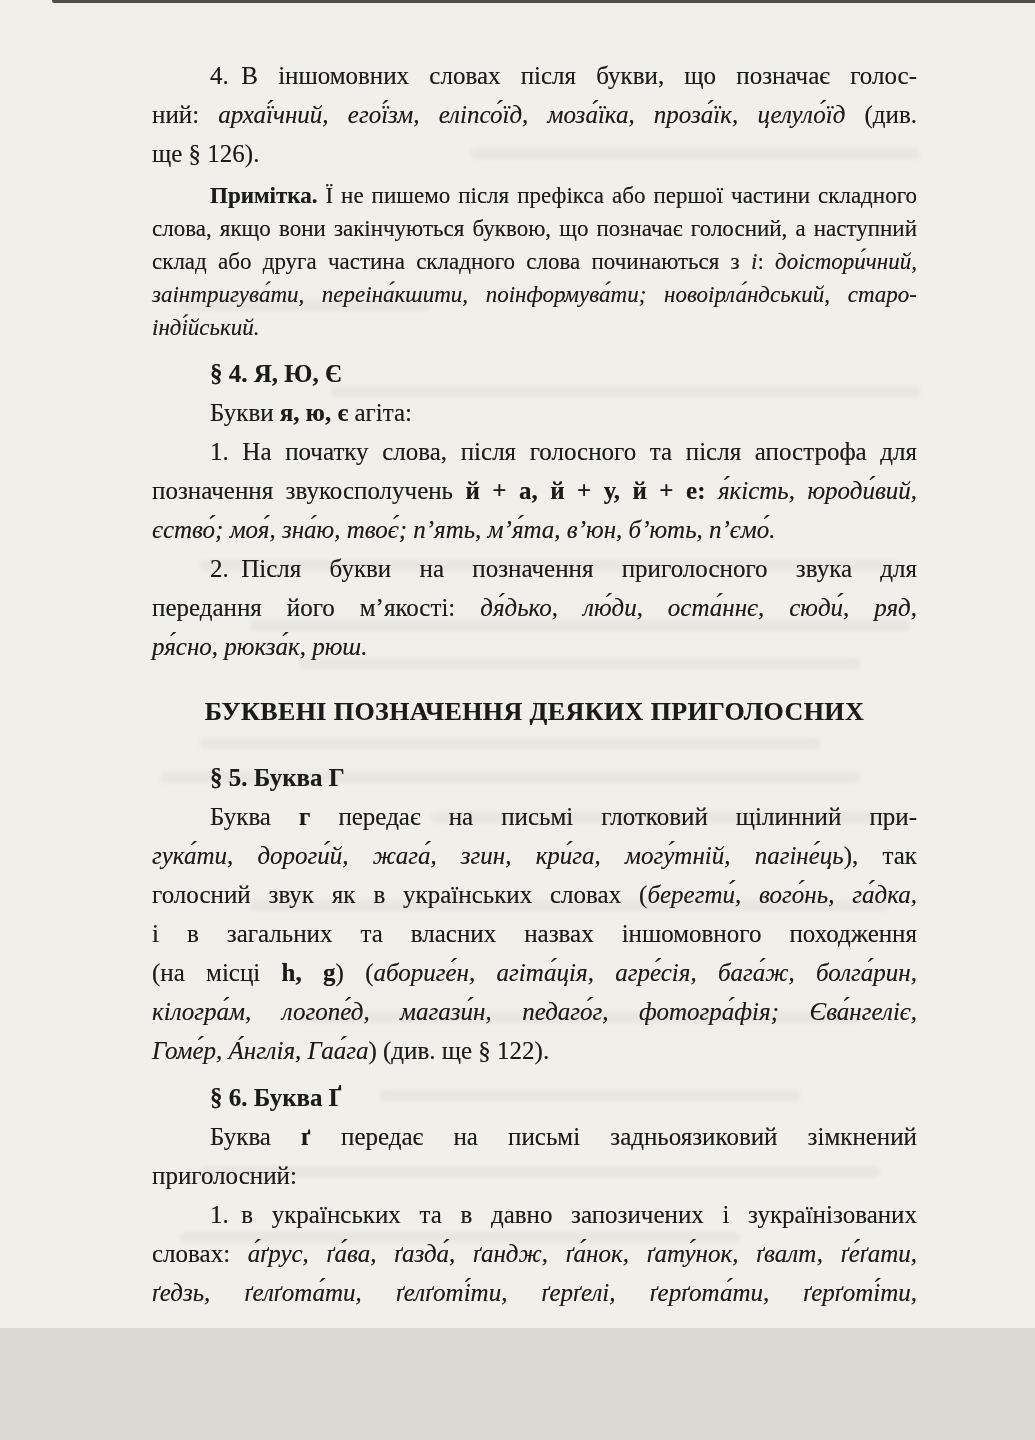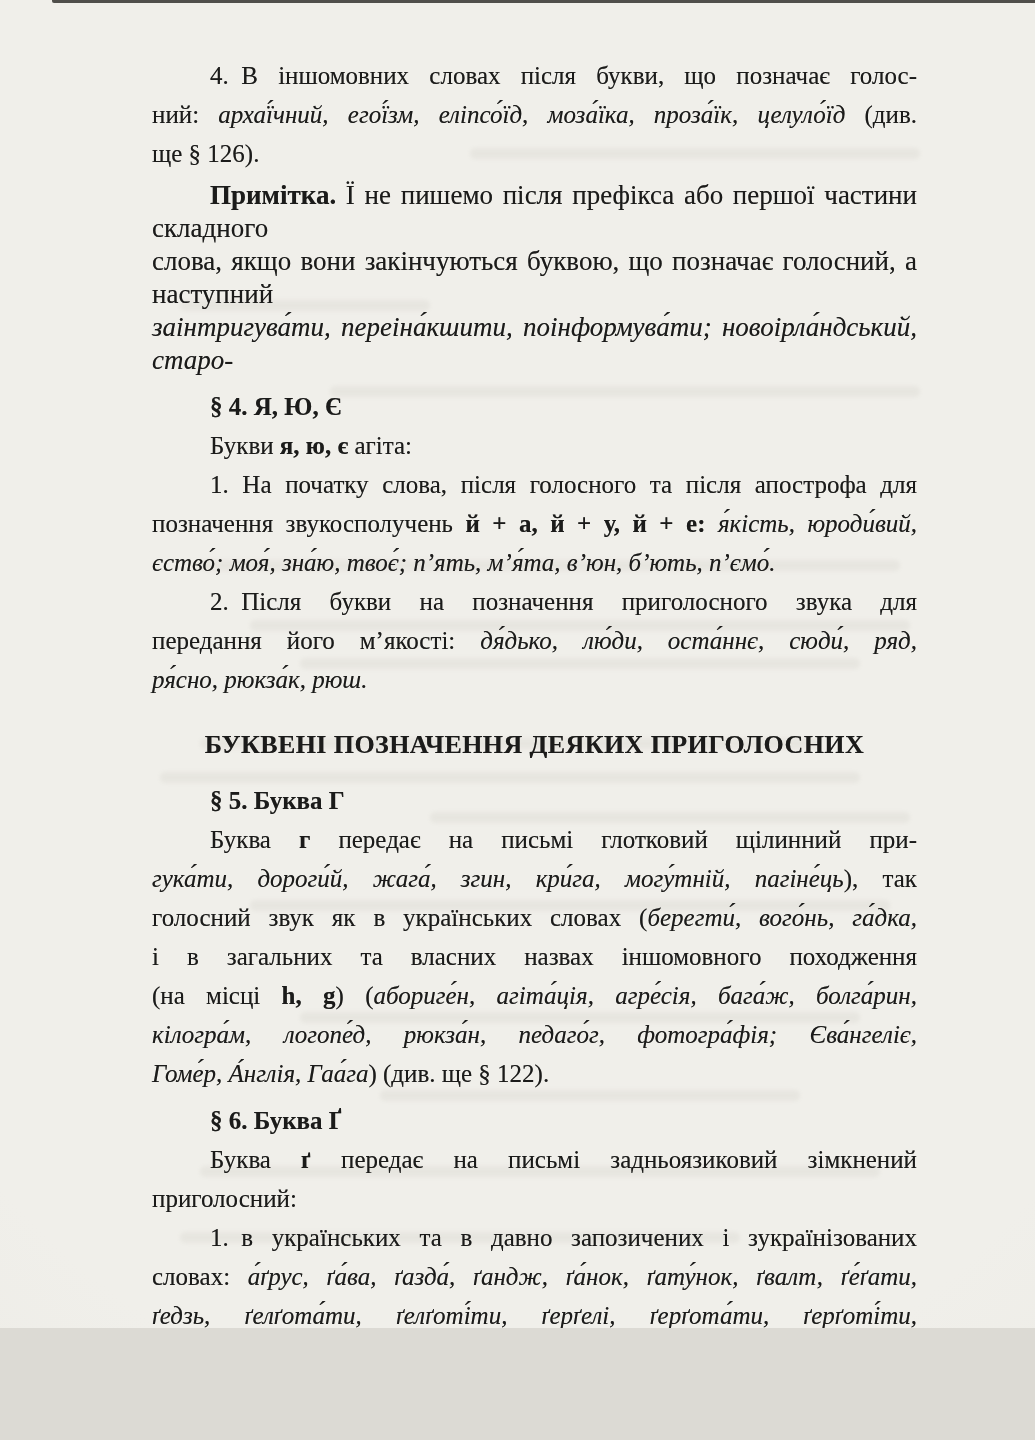--- a/index.html
+++ b/index.html
@@ -31,28 +31,28 @@
     text-shadow:0 0 .5px rgba(27,27,26,.5);
   }
   .block{margin:0;}
   .line{
     font-size:25px;line-height:39px;
     text-align:justify;text-align-last:justify;
   }
   .line.left{text-align-last:left;}
   .line.center{text-align:center;text-align-last:center;}
   .line.indent{text-indent:58px;}
-  .note .line{font-size:27px;line-height:33px;}
+  .note .line{font-size:23px;line-height:33px;}
   .center-head .line{font-size:26px;line-height:40px;letter-spacing:.4px;}
   .b{font-weight:700;}
   .i{font-style:italic;}
   [data-name="note-paragraph"]{margin-top:6px;}
   [data-name="section-4-heading"]{margin-top:10px;}
   [data-name="consonants-heading"]{margin-top:26px;}
-  [data-name="section-5-heading"]{margin-top:16px;}
+  [data-name="section-5-heading"]{margin-top:26px;}
   [data-name="section-6-heading"]{margin-top:8px;}
   .page-number{
     position:absolute;left:0;right:10px;top:1385px;
     text-align:center;font-size:22px;color:#1b1b1a;
     text-shadow:0 0 .5px rgba(27,27,26,.5);
   }
 </style>
 </head>
 <body>
 
@@ -77,21 +77,23 @@
   <div class="textcol" data-name="text-column">
 
   <div class="block body" data-name="paragraph-item-4">
         <div class="line indent" data-name="text-line"><span>4. В іншомовних словах після букви, що позначає голос-</span></div>
         <div class="line" data-name="text-line"><span>ний: </span><span class="i">архаї́чний, егої́зм, еліпсо́їд, моза́їка, проза́їк, целуло́їд</span><span> (див.</span></div>
         <div class="line left" data-name="text-line"><span>ще § 126).</span></div>
       </div>
       <div class="block note" data-name="note-paragraph">
         <div class="line indent" data-name="text-line"><span class="b">Примітка.</span><span> Ї не пишемо після префікса або першої частини складного</span></div>
         <div class="line" data-name="text-line"><span>слова, якщо вони закінчуються буквою, що позначає голосний, а наступний</span></div>
+        <div class="line" data-name="text-line"><span>склад або друга частина складного слова починаються з </span><span class="i">і</span><span>: </span><span class="i">доістори́чний,</span></div>
         <div class="line" data-name="text-line"><span class="i">заінтригува́ти, переіна́кшити, поінформува́ти; новоірла́ндський, старо-</span></div>
+        <div class="line left" data-name="text-line"><span class="i">інді́йський.</span></div>
       </div>
       <div class="block body" data-name="section-4-heading">
         <div class="line indent left" data-name="text-line"><span class="b">§ 4. Я, Ю, Є</span></div>
       </div>
       <div class="block body" data-name="section-4-intro">
         <div class="line indent left" data-name="text-line"><span>Букви </span><span class="b">я, ю, є</span><span> агіта:</span></div>
       </div>
       <div class="block body" data-name="section-4-item-1">
         <div class="line indent" data-name="text-line"><span>1. На початку слова, після голосного та після апострофа для</span></div>
         <div class="line" data-name="text-line"><span>позначення звукосполучень </span><span class="b">й + а, й + у, й + е:</span><span> </span><span class="i">я́кість, юроди́вий,</span></div>
@@ -107,21 +109,21 @@
       </div>
       <div class="block body" data-name="section-5-heading">
         <div class="line indent left" data-name="text-line"><span class="b">§ 5. Буква Г</span></div>
       </div>
       <div class="block body" data-name="section-5-paragraph">
         <div class="line indent" data-name="text-line"><span>Буква </span><span class="b">г</span><span> передає на письмі глотковий щілинний при-</span></div>
         <div class="line" data-name="text-line"><span class="i">гука́ти, дороги́й, жага́, згин, кри́га, могу́тній, пагіне́ць</span><span>), так</span></div>
         <div class="line" data-name="text-line"><span>голосний звук як в українських словах (</span><span class="i">берегти́, вого́нь, га́дка,</span></div>
         <div class="line" data-name="text-line"><span>і в загальних та власних назвах іншомовного походження</span></div>
         <div class="line" data-name="text-line"><span>(на місці </span><span class="b">h, g</span><span>) (</span><span class="i">абориге́н, агіта́ція, агре́сія, бага́ж, болга́рин,</span></div>
-        <div class="line" data-name="text-line"><span class="i">кілогра́м, логопе́д, рюкза́н, педаго́г, фотогра́фія; Єва́нгеліє,</span></div>
+        <div class="line" data-name="text-line"><span class="i">кілогра́м, логопе́д, магази́н, педаго́г, фотогра́фія; Єва́нгеліє,</span></div>
         <div class="line left" data-name="text-line"><span class="i">Гоме́р, А́нглія, Гаа́га</span><span>) (див. ще § 122).</span></div>
       </div>
       <div class="block body" data-name="section-6-heading">
         <div class="line indent left" data-name="text-line"><span class="b">§ 6. Буква Ґ</span></div>
       </div>
       <div class="block body" data-name="section-6-paragraph">
         <div class="line indent" data-name="text-line"><span>Буква </span><span class="b">ґ</span><span> передає на письмі задньоязиковий зімкнений</span></div>
         <div class="line left" data-name="text-line"><span>приголосний:</span></div>
       </div>
       <div class="block body" data-name="section-6-item-1">

